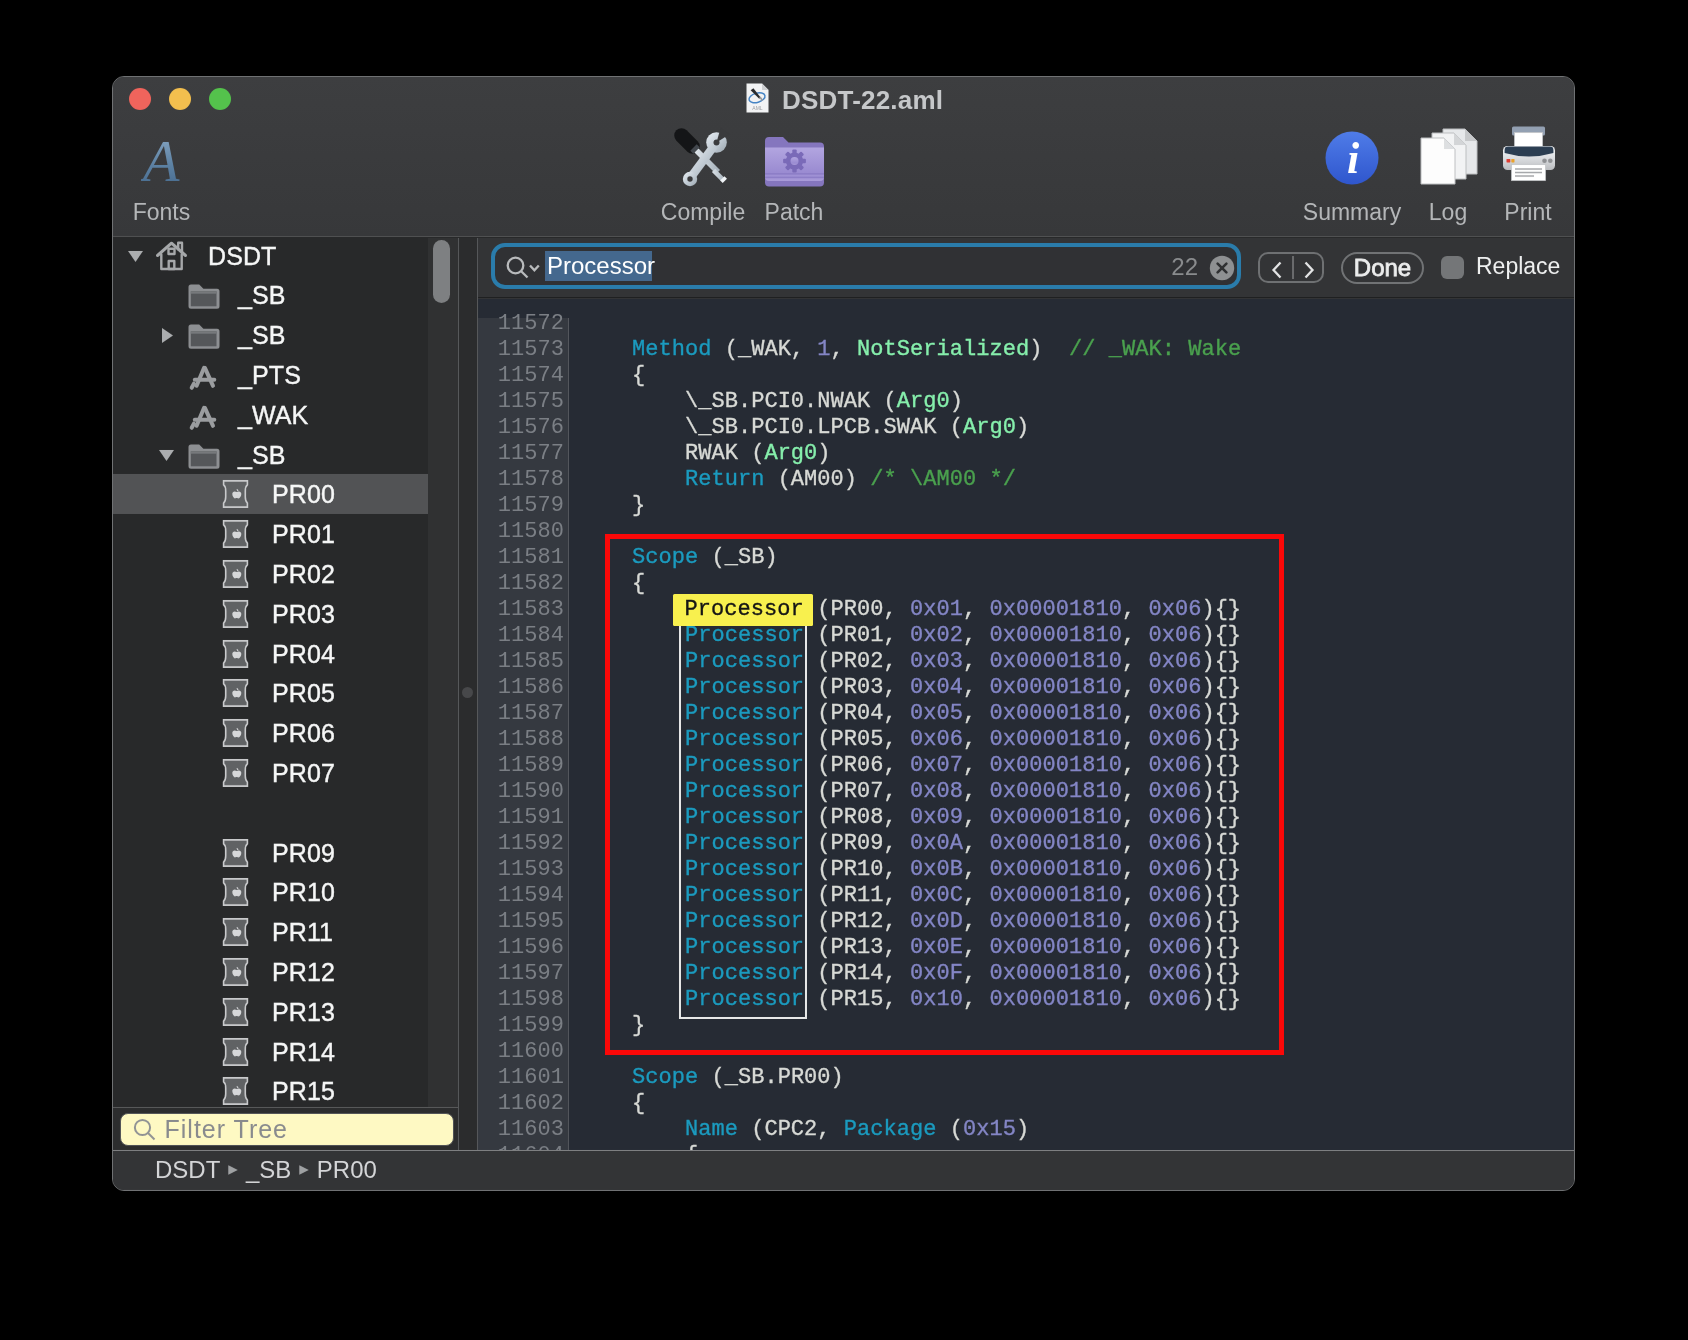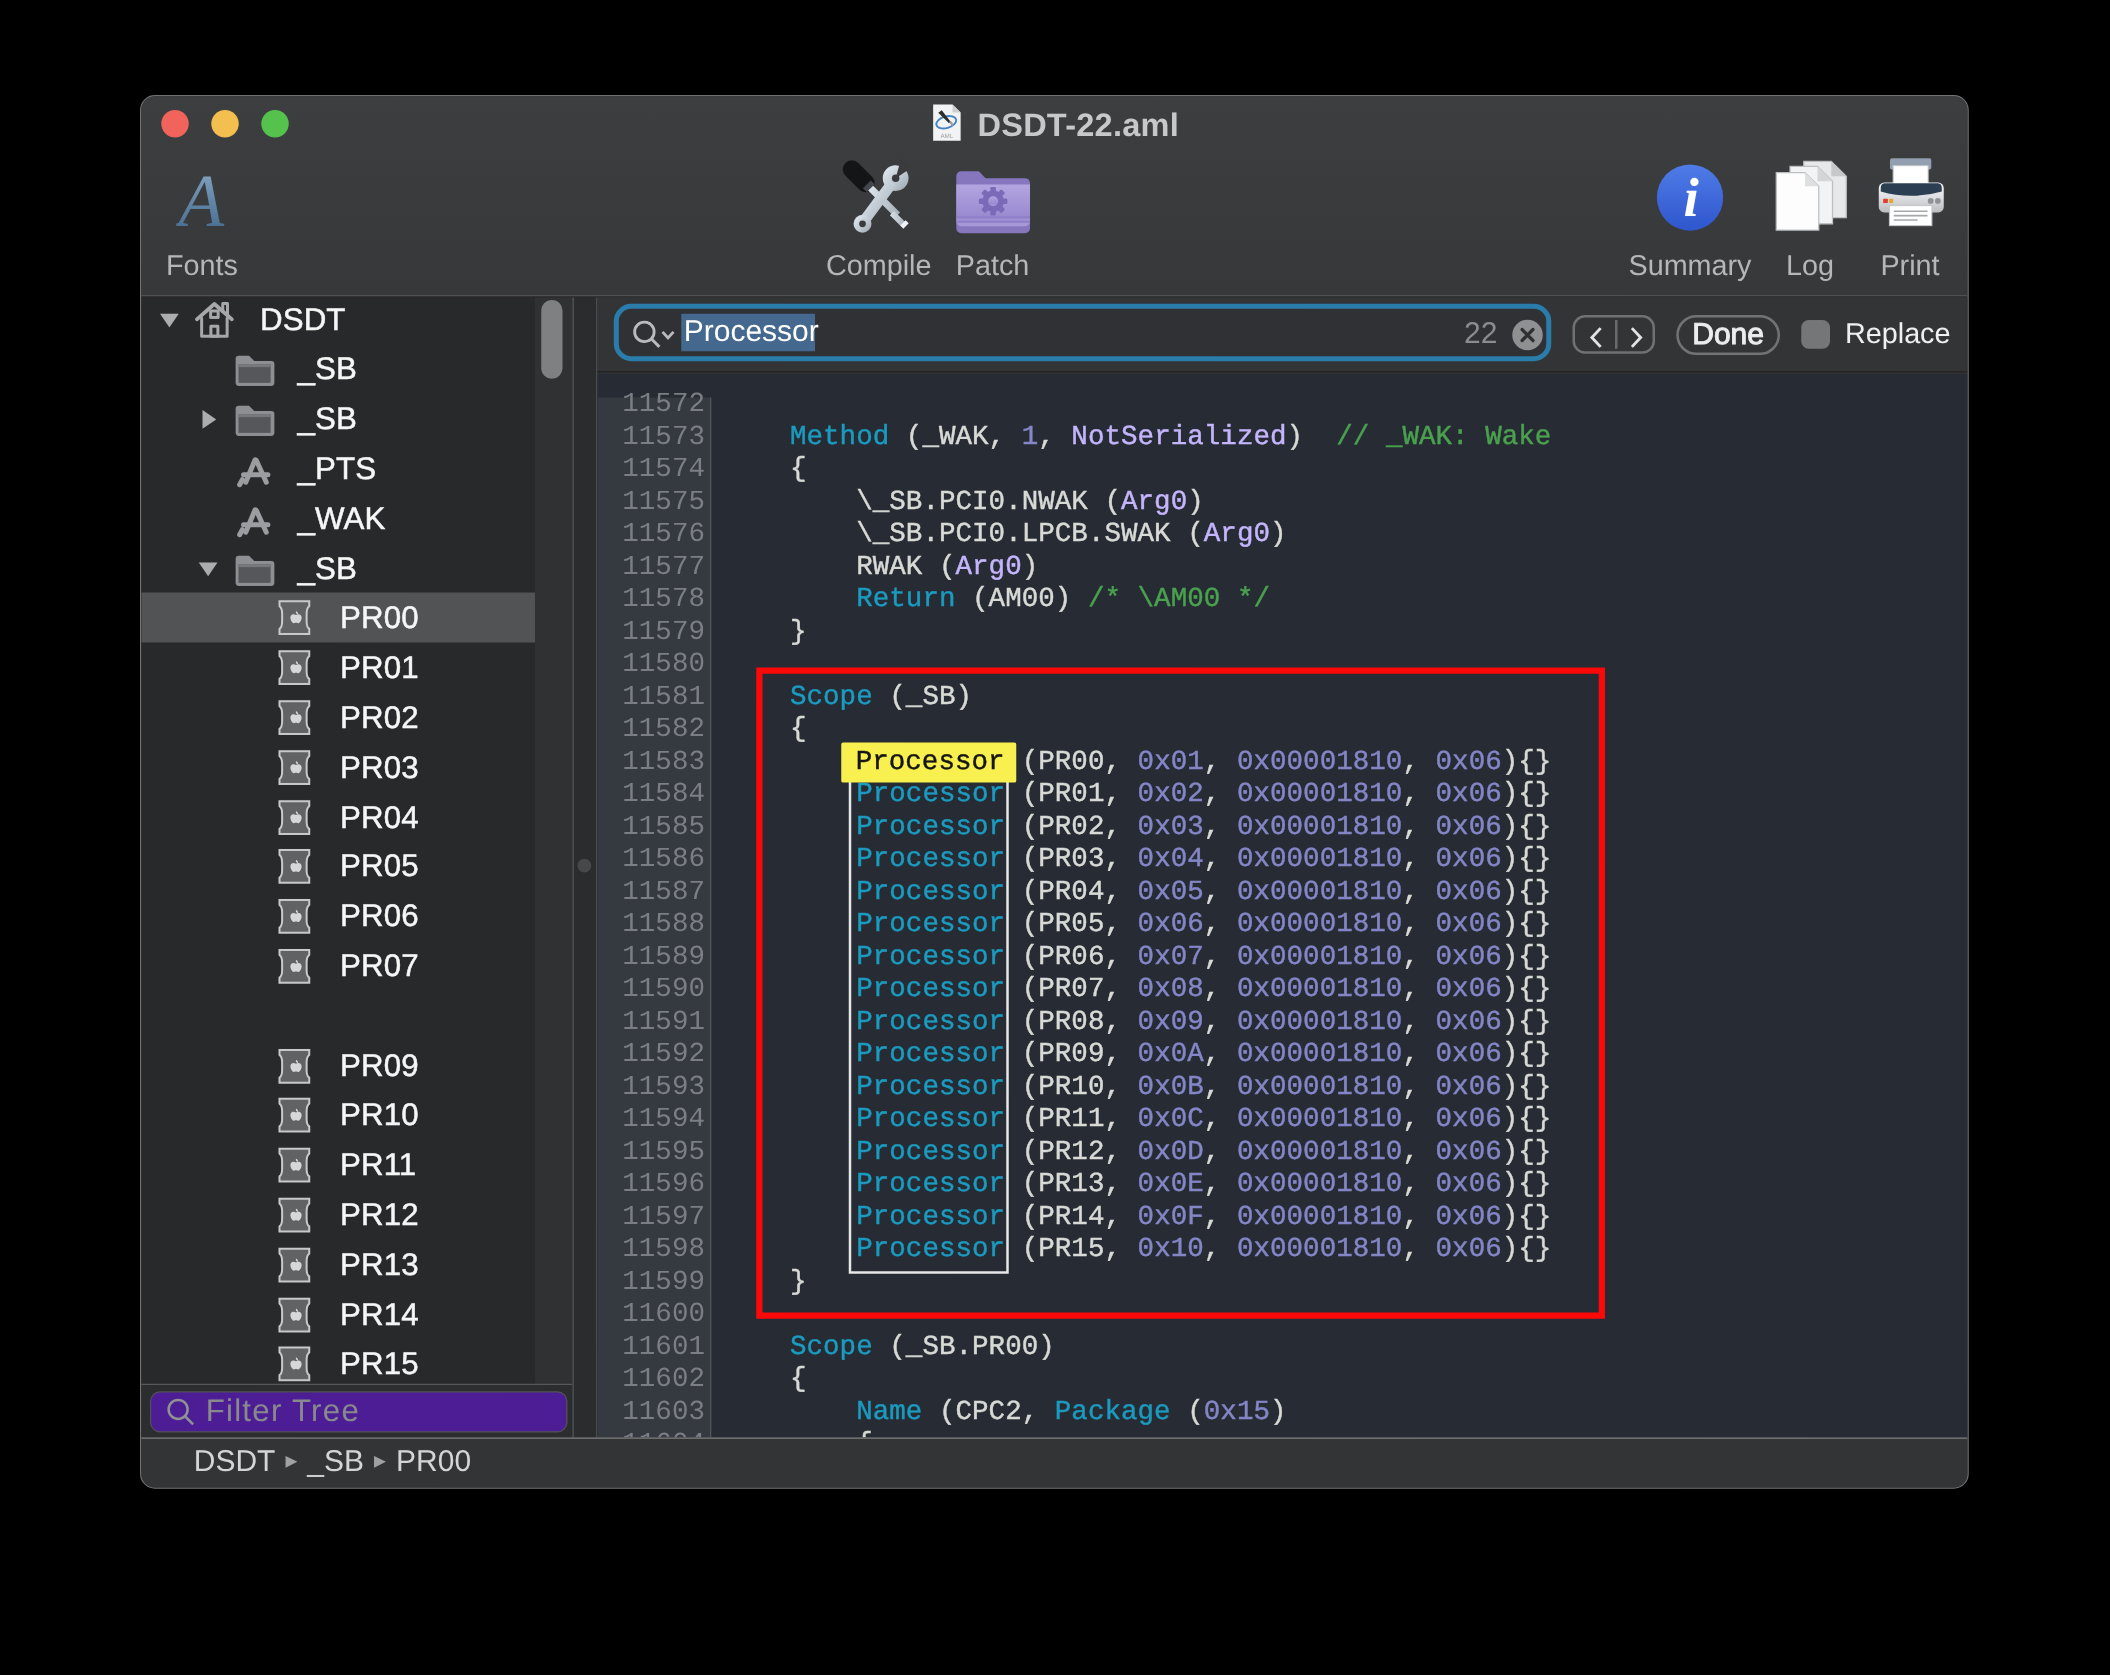--- a/index.html
+++ b/index.html
@@ -17,21 +17,21 @@
 
 #sidebar { left:0; top:161px; width:345px; height:869px; background:#28292a; }
 .trow { position:absolute; left:0; width:345px; height:40px; }
 .trow.sel { background:#525355; width:315px; }
 .ticn { position:absolute; }
 .tlab {  position:absolute; top:0; line-height:40px; font-size:25px; color:#f6f7f7; font-weight:400; letter-spacing:0.1px; -webkit-text-stroke:0.4px #f6f7f7; }
 #sbtrack { left:315px; top:161px; width:30px; height:869px; background:#303132; }
 #sbthumb { left:320px; top:163px; width:17px; height:63px; background:#7e8082; border-radius:9px; }
 #treehr { left:0; top:1030px; width:345px; height:1px; background:#58595a; }
 #filterwrap { left:0; top:1031px; width:345px; height:42px; background:#2c2d2e; }
-#filter { position:absolute; left:6.5px; top:5px; width:334px; height:33px; background:#4c1d95;
+#filter { position:absolute; left:6.5px; top:5px; width:334px; height:33px; background:#fef9c3;
   border:1.5px solid #515356; border-radius:8px; }
 #filter span {  position:absolute; left:44px; top:0; line-height:30px; font-size:25px; letter-spacing:1px; color:#888a8d; }
 
 #split { left:345px; top:161px; width:20px; height:912px; background:#2b2c2d;
   border-left:1px solid #56585a; border-right:1px solid #56585a; }
 #split i { position:absolute; left:2.5px; top:449px; width:11px; height:11px; border-radius:50%; background:#47484a; }
 
 #editor { left:365px; top:161px; width:1096px; height:912px; background:#333436; }
 #editor > * { position:absolute; }
 #searchbar { left:0; top:0; width:1096px; height:60px; background:#333436; border-bottom:1px solid #1f2021; }
@@ -52,21 +52,21 @@
 #cblab {  left:998px; top:0; height:60px; line-height:57px; font-size:23px; color:#f0f1f1; }
 
 #codewrap { left:0; top:61px; width:1096px; height:851px; background:#262b34; overflow:hidden; }
 #codewrap > * { position:absolute;margin-top:19px; }
 #gutter { left:0; top:0; width:91px; height:851px; background:#353940; border-right:1px solid #53565c; }
 #gutter pre {  position:absolute; right:4px; top:-7px; text-align:right;
   font:22px/26px "Liberation Mono", monospace; color:#7b7f85; letter-spacing:0.04px; }
 #code {  left:101px; top:-7px; font:22px/26px "Liberation Mono", monospace; color:#d8dad6; letter-spacing:0.04px; -webkit-text-stroke:0.35px; }
 #code i { font-style:normal; }
 #code .t { color:#1b9bbf; }
-#code .m { color:#c4b5fd; }
+#code .m { color:#86efac; }
 #code .n { color:#8486c6; }
 #code .c { color:#4aa14e; }
 #whitebox { left:201px; top:305px; width:128px; height:396px; border:2px solid #e6e7e7; }
 #yellow { left:195px; top:276px; width:140px; height:32px; background:#f8f04e; border-radius:1.5px; }
 #yellow span {  position:absolute; left:11.5px; top:0; font:22px/31px "Liberation Mono", monospace; color:#151515; letter-spacing:0.04px; -webkit-text-stroke:0.35px; }
 #redbox { left:127px; top:216px; width:679px; height:521px; border:5px solid #fb0808; }
 
 #bottombar { left:0; top:1073px; width:1461px; height:42px; background:#333436; border-top:1px solid #7f8082; }
 #crumb {  position:absolute; left:42px; top:0; height:40px; line-height:38px; font-size:24px; color:#d5d6d8; }
 #crumb .sep { color:#9fa1a3; font-size:19px; padding:0 8px; position:relative; top:-3px; }

